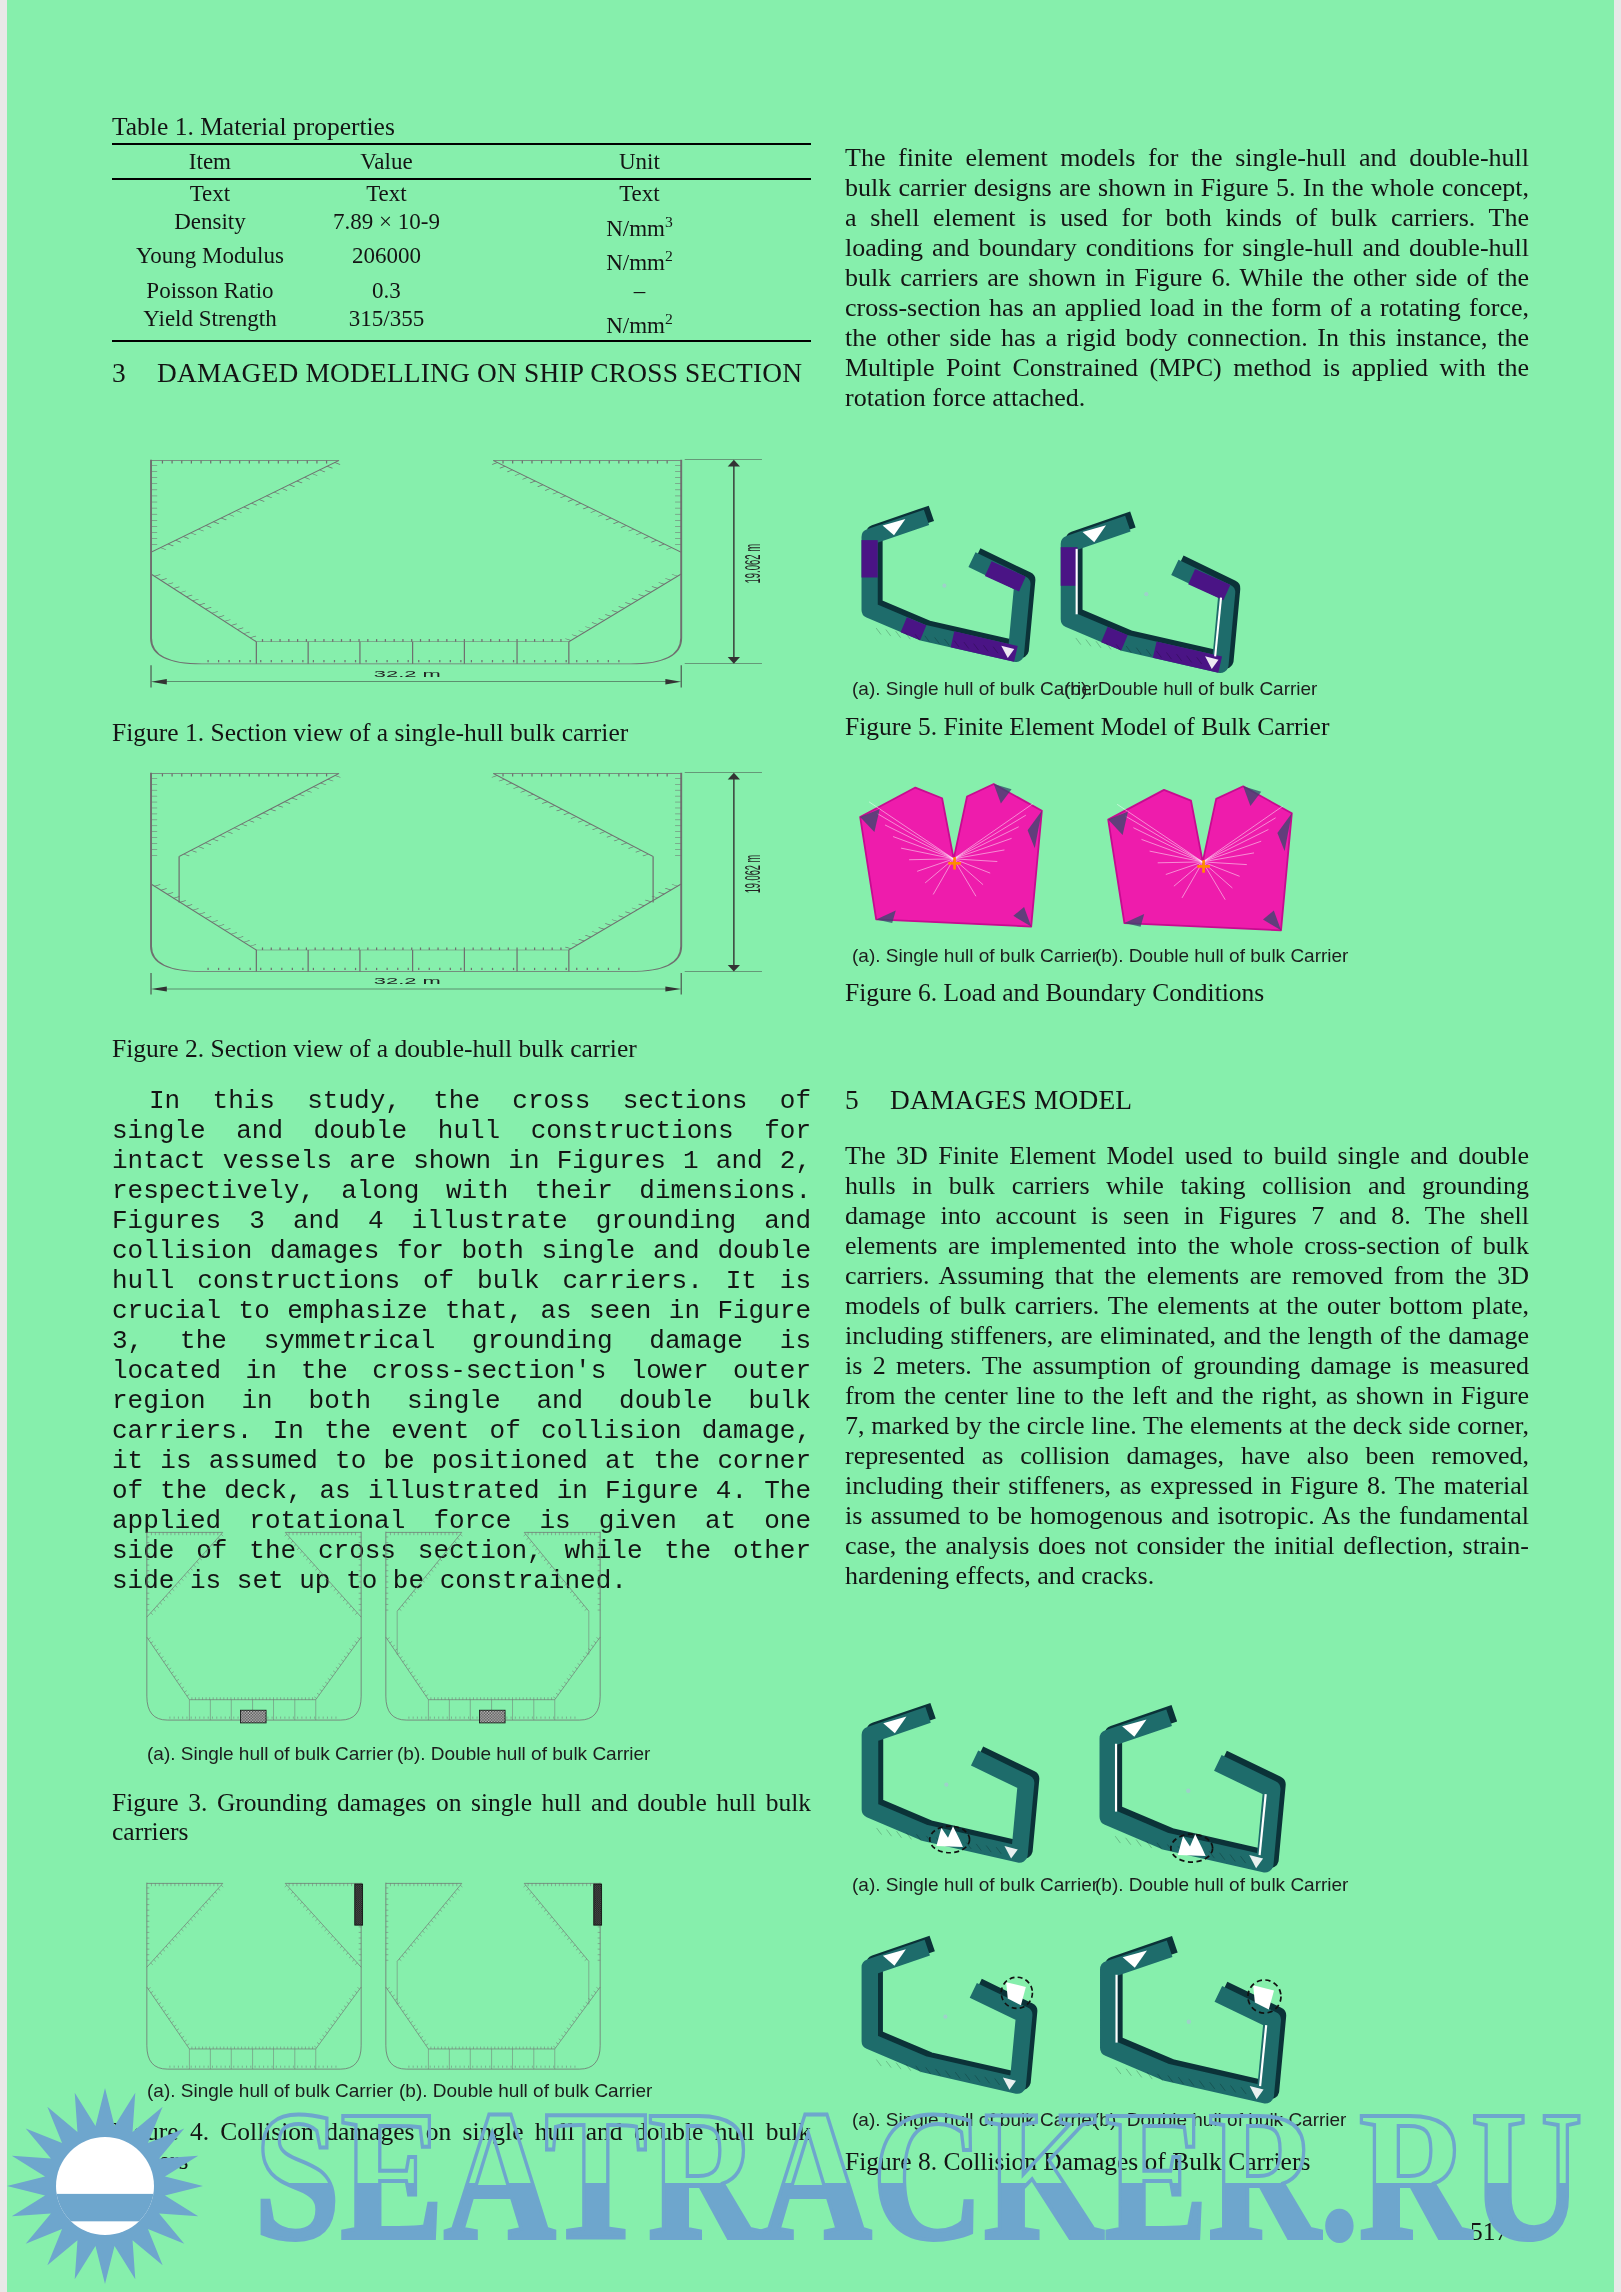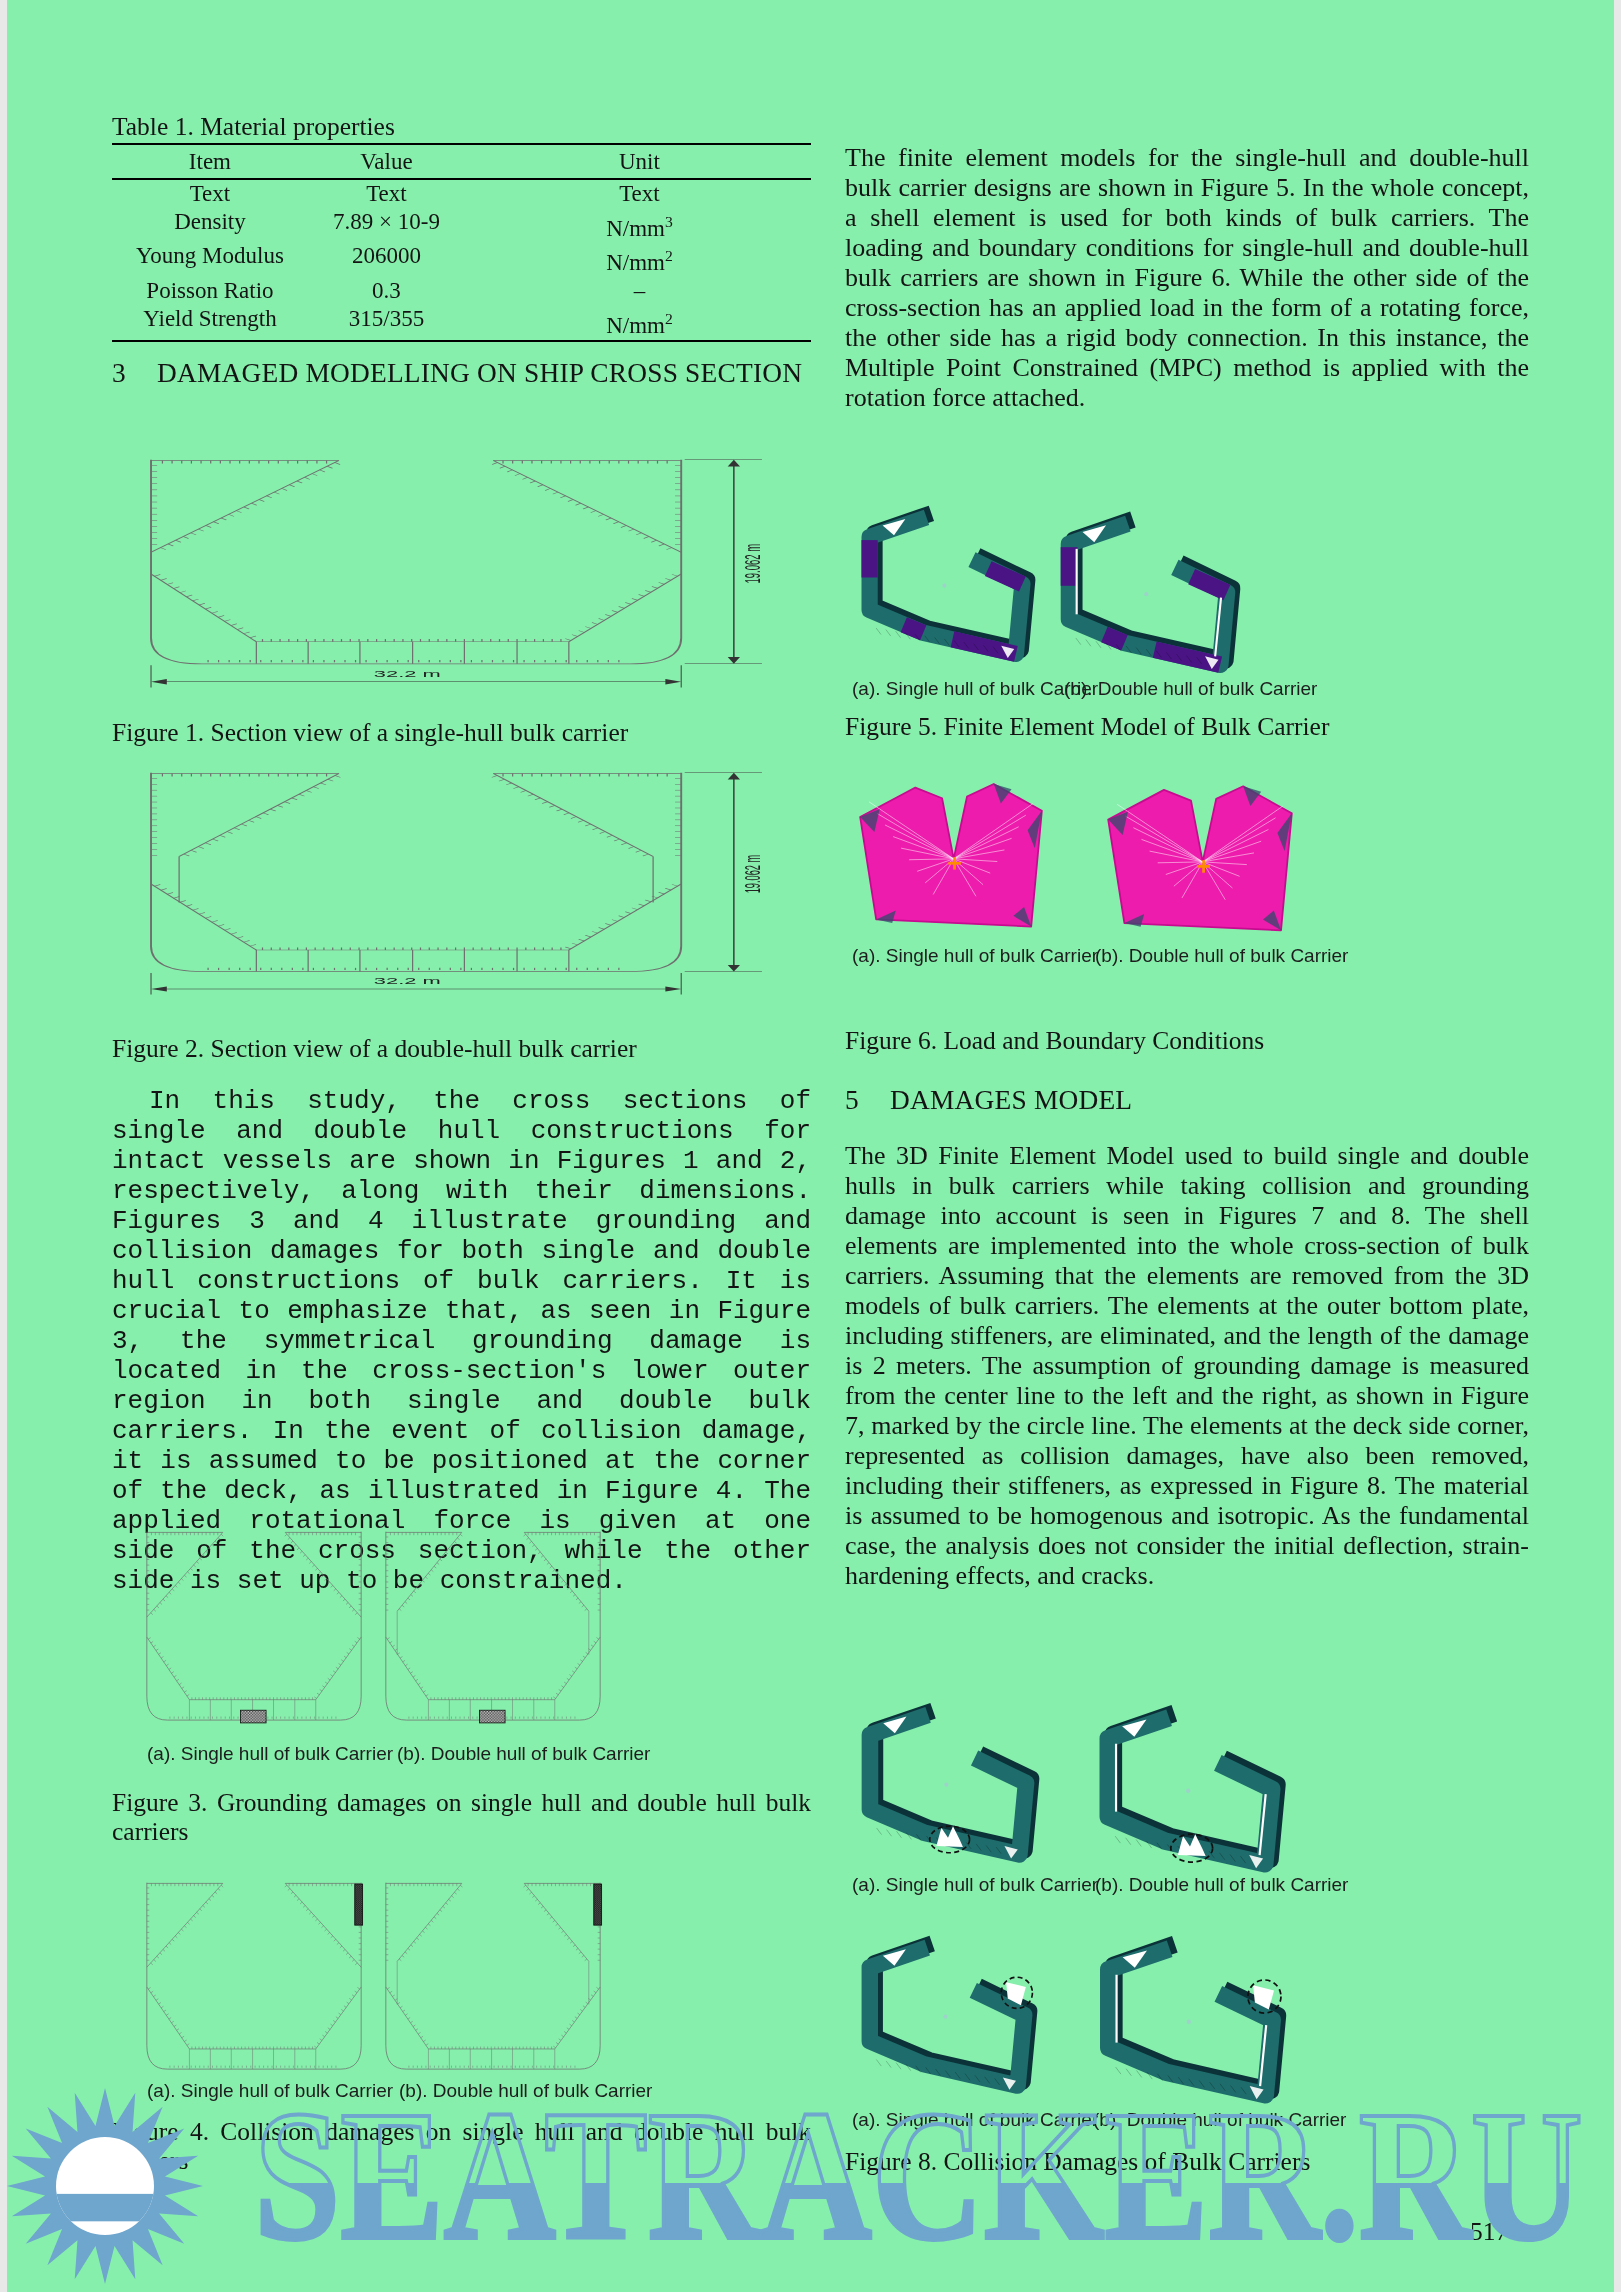--- a/index.html
+++ b/index.html
@@ -1665,21 +1665,21 @@
         <polygon points="158,8 178,14 166,30" fill="#31496b" opacity="0.75"></polygon>
         <polygon points="212,38 196,60 204,80" fill="#31496b" opacity="0.75"></polygon>
         <polygon points="26,160 48,150 44,164" fill="#31496b" opacity="0.75"></polygon>
         <polygon points="200,168 180,156 192,146" fill="#31496b" opacity="0.75"></polygon>
         <line x1="107" y1="97" x2="121" y2="97" stroke="#ff8c00" stroke-width="3"></line>
         <line x1="114" y1="90" x2="114" y2="104" stroke="#ff8c00" stroke-width="3"></line>
       </g>
     </svg>
   <div class="abs subcap" style="left:845px;top:945px;">(a). Single hull of bulk Carrier</div>
   <div class="abs subcap" style="left:1088px;top:945px;">(b). Double hull of bulk Carrier</div>
-  <div class="abs figcap" style="left:838px;top:978px;width:684px;margin-top:48px;">Figure 6. Load and Boundary Conditions</div>
+  <div class="abs figcap" style="left:838px;top:978px;width:684px;">Figure 6. Load and Boundary Conditions</div>
 
   <div class="abs heading" style="left:838px;top:1084px;width:684px;">
     <span class="hnum">5</span><span>DAMAGES MODEL</span>
   </div>
 
   <div class="abs para" style="left:838px;top:1141px;width:684px;">The 3D Finite Element Model used to build single and double hulls in bulk carriers while taking collision and grounding damage into account is seen in Figures 7 and 8. The shell elements are implemented into the whole cross-section of bulk carriers. Assuming that the elements are removed from the 3D models of bulk carriers. The elements at the outer bottom plate, including stiffeners, are eliminated, and the length of the damage is 2 meters. The assumption of grounding damage is measured from the center line to the left and the right, as shown in Figure 7, marked by the circle line. The elements at the deck side corner, represented as collision damages, have also been removed, including their stiffeners, as expressed in Figure 8. The material is assumed to be homogenous and isotropic. As the fundamental case, the analysis does not consider the initial deflection, strain-hardening effects, and cracks.</div>
 
   <svg id="fig7a" class="abs" style="left:848px;top:1696px;" width="186" height="174" viewBox="0 0 224 200">
       <g>
         <path d="M88,18 L18,42 L18,132 L84,160 L198,186 L206,100 L144,70" transform="translate(6,-5)" stroke="#0b3238" stroke-width="20" fill="none" stroke-linejoin="round"></path>

